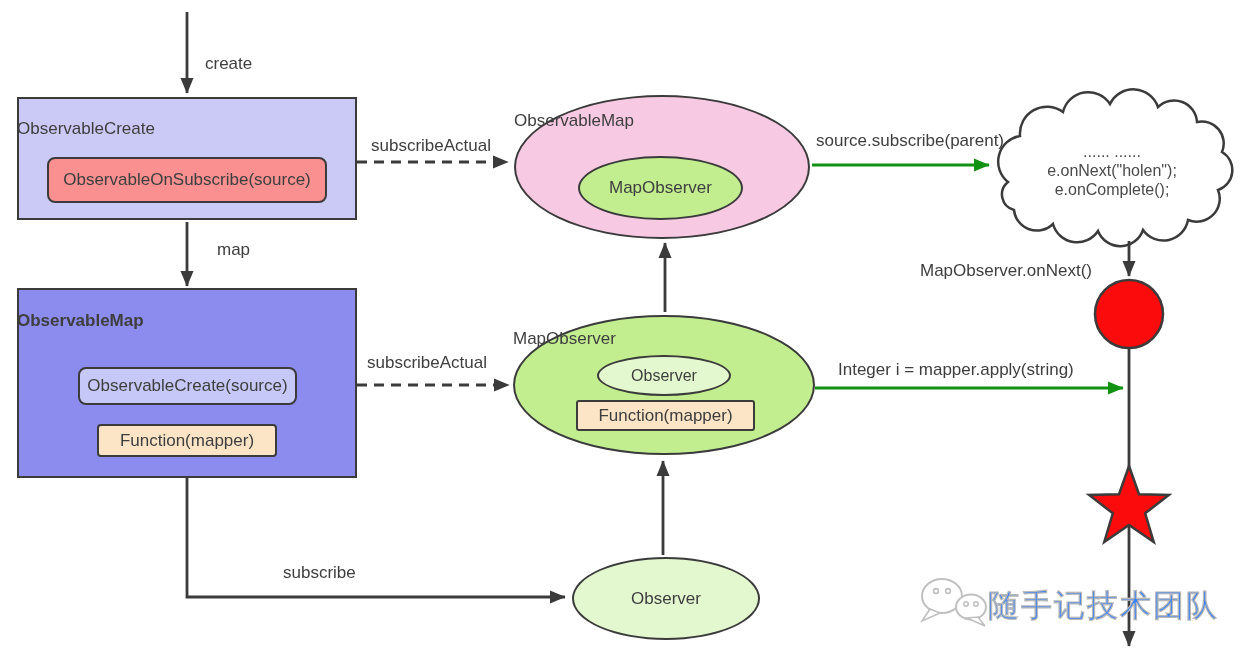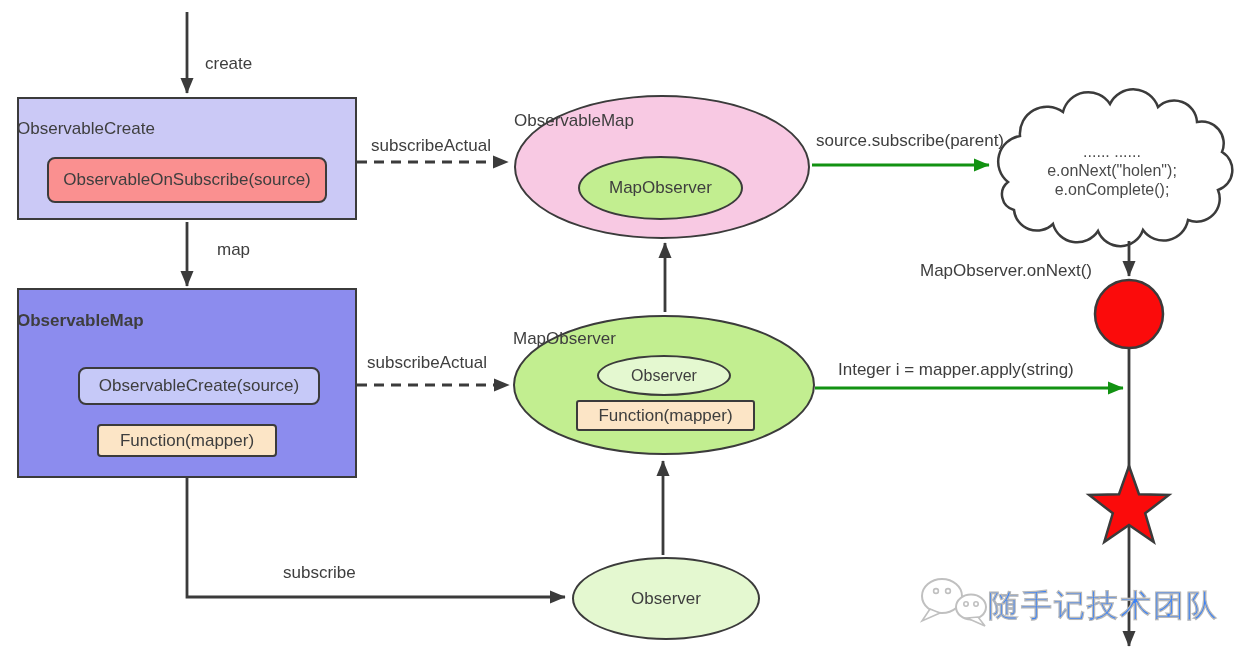--- a/index.html
+++ b/index.html
@@ -91,21 +91,21 @@
   <div class="lbl" style="left:816px;top:131px;">source.subscribe(parent)</div>
   <div class="lbl" style="left:920px;top:261px;width:170px;text-align:right;">MapObserver.onNext()</div>
   <div class="lbl" style="left:838px;top:360px;">Integer i = mapper.apply(string)</div>
 
   <div class="box" style="left:17px;top:97px;width:340px;height:123px;background:var(--purple-light);"></div>
   <div class="title" style="left:17px;top:119px;width:340px;">ObservableCreate</div>
   <div class="chip" style="left:47px;top:157px;width:280px;height:46px;border-radius:8px;background:var(--salmon);">ObservableOnSubscribe(source)</div>
 
   <div class="box" style="left:17px;top:288px;width:340px;height:190px;background:var(--purple-mid);"></div>
   <div class="title" style="left:17px;top:311px;width:340px;font-weight:bold;">ObservableMap</div>
-  <div class="chip" style="left:78px;top:367px;width:242px;height:38px;border-radius:8px;background:var(--lavender);">ObservableCreate(source)</div>
+  <div class="chip" style="left:78px;top:367px;width:219px;height:38px;border-radius:8px;background:var(--lavender);">ObservableCreate(source)</div>
   <div class="chip" style="left:97px;top:424px;width:180px;height:33px;border-radius:4px;background:var(--peach);">Function(mapper)</div>
 
   <div class="ellipse" style="left:514px;top:95px;width:296px;height:144px;background:var(--pink);"></div>
   <div class="title" style="left:514px;top:111px;width:296px;">ObservableMap</div>
   <div class="ellipse" style="left:578px;top:156px;width:165px;height:64px;background:var(--green-mid);">MapObserver</div>
 
   <div class="ellipse" style="left:513px;top:315px;width:302px;height:140px;background:var(--green-mid);"></div>
   <div class="title" style="left:513px;top:329px;width:302px;">MapObserver</div>
   <div class="ellipse" style="left:597px;top:355px;width:134px;height:41px;font-size:16px;background:var(--green-light);">Observer</div>
   <div class="chip" style="left:576px;top:400px;width:179px;height:31px;border-radius:3px;background:var(--peach);">Function(mapper)</div>

